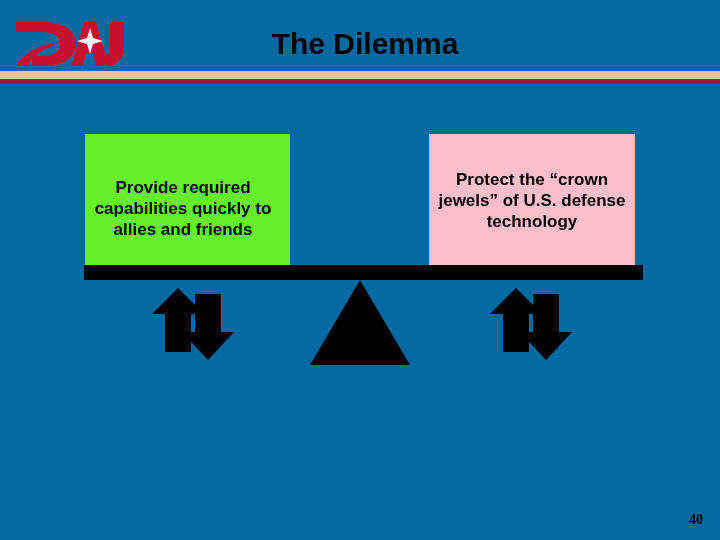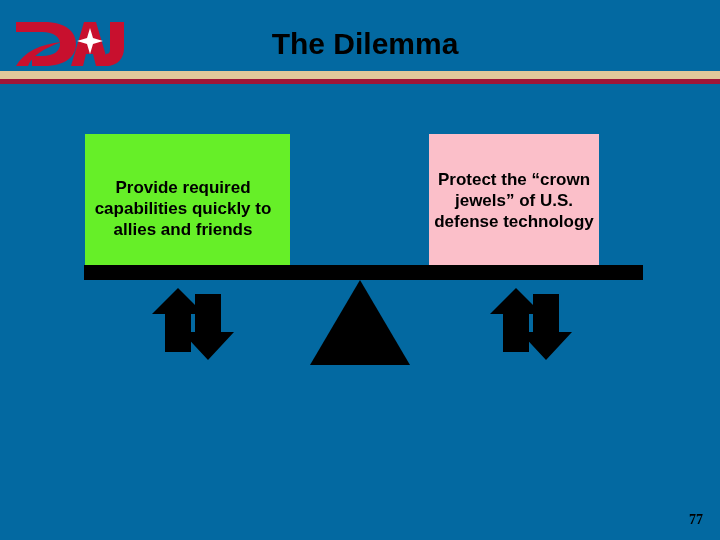--- a/index.html
+++ b/index.html
@@ -83,21 +83,21 @@
     background: #66ef28;
   }
   #box-green .box-text {
     width: 222px;
     margin-left: -9px;
     margin-top: 16px;
   }
   #box-pink {
     left: 429px;
     top: 134px;
-    width: 170px;
+    width: 206px;
     height: 132px;
     background: #fbbfc9;
   }
   #box-pink .box-text {
     width: 206px;
   }
 
   
   #beam {
     position: absolute;
@@ -206,15 +206,15 @@
   </div>
 
   <div class="arrow-pair" id="arrows-right">
     <svg width="86" height="72" viewBox="0 0 86 72" xmlns="http://www.w3.org/2000/svg">
       <polygon points="26,0 52,26 39,26 39,64 13,64 13,26 0,26" fill="#000000"></polygon>
       <polygon points="43,6 69,6 69,44 82,44 56,72 30,44 43,44" fill="#000000"></polygon>
     </svg>
   </div>
 
 
-  <div id="page-number">77</div>
+  <div id="page-number">40</div>
 
 </div>
 
 </body></html>

